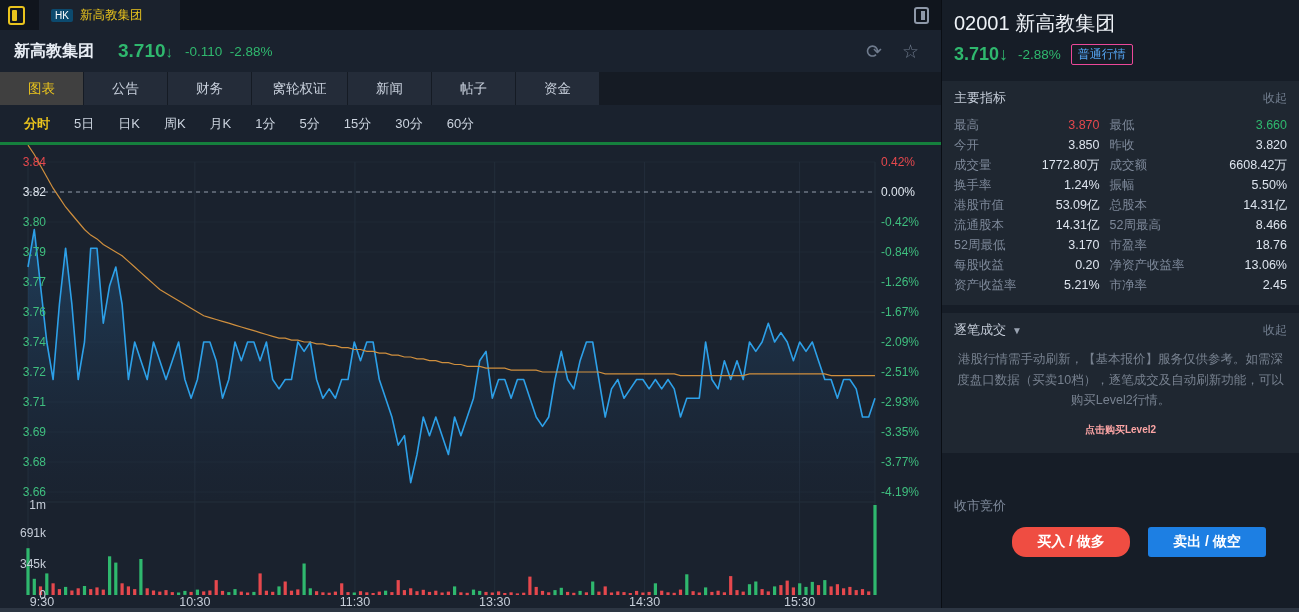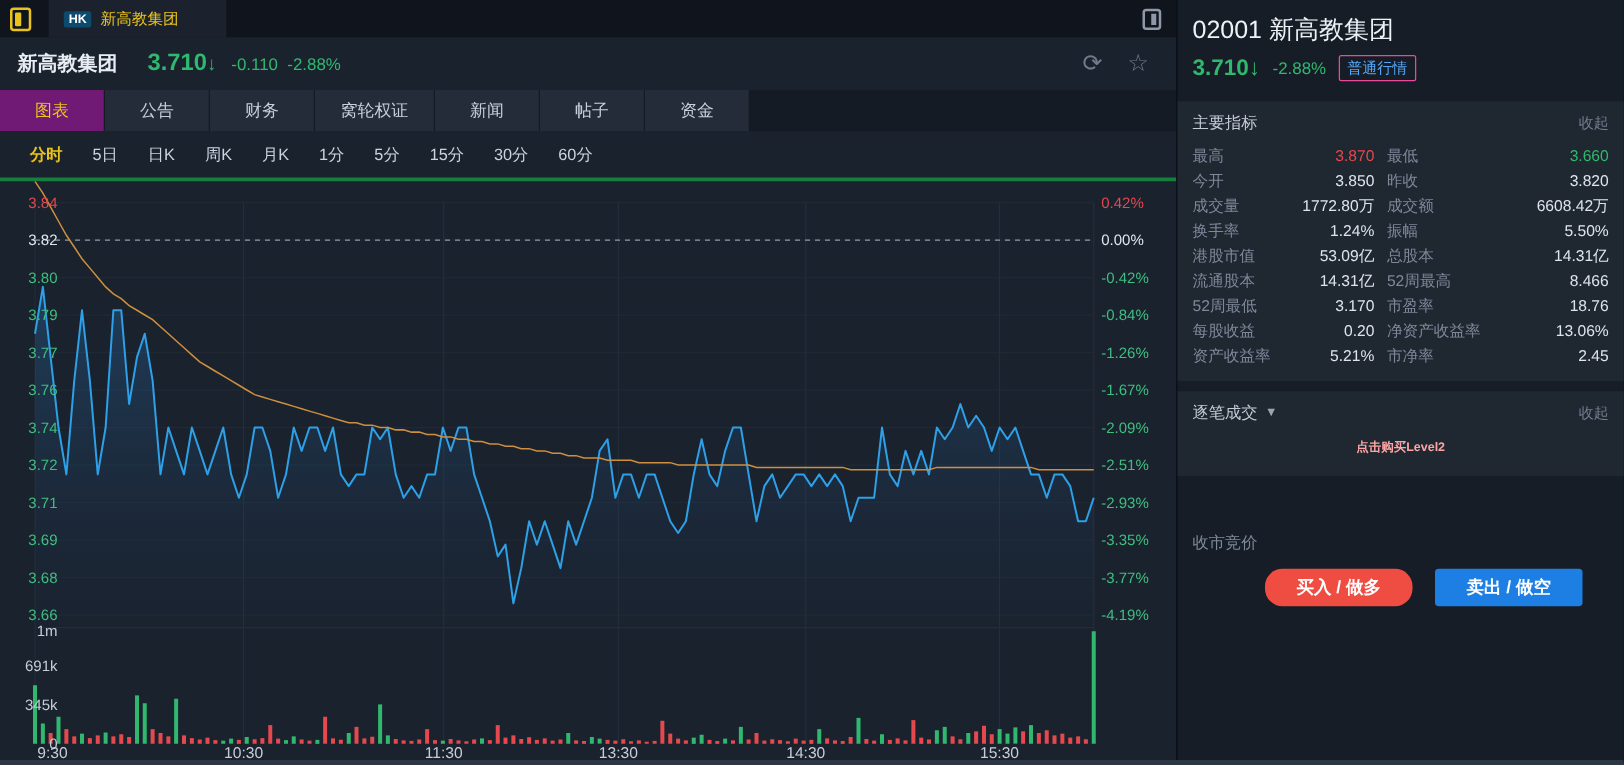--- a/index.html
+++ b/index.html
@@ -8,39 +8,39 @@
   .app { position:relative; width:1299px; height:612px; display:flex; }
 
   
   .left { width:941px; height:612px; display:flex; flex-direction:column; background:#1a222e; }
   .topstrip { height:30px; background:#10151d; display:flex; align-items:center; flex:0 0 auto; }
   .panel-icon { width:17px; height:19px; border:2px solid #e9c31d; border-radius:3px; margin:0 0 0 8px;
     position:relative; display:inline-block; cursor:pointer; }
   .panel-icon i { position:absolute; left:2px; top:2px; bottom:2px; width:5px; background:#e9c31d; border-radius:1px; }
   .wintab { height:30px; margin-left:14px; padding:0 38px 0 12px; background:#1b222d; display:flex;
     align-items:center; gap:7px; cursor:pointer; }
-  .hk-badge { background:#0c4a6e; color:#fff; font-size:10px; font-weight:bold; padding:1px 4px; border-radius:2px; }
+  .hk-badge { background:#0c4a6e; color:#fff; font-size:10px; font-weight:normal; padding:1px 4px; border-radius:2px; }
   .wintab-title { color:#e9c31d; font-size:12.5px; }
   .right-toggle { margin-left:auto; margin-right:12px; width:15px; height:17px; border:2px solid #8e98a8;
     border-radius:3px; position:relative; cursor:pointer; }
   .right-toggle i { position:absolute; right:2px; top:2px; bottom:2px; width:4px; background:#8e98a8; }
 
   .stockheader { height:42px; background:#1a222e; display:flex; align-items:center; padding:0 14px; flex:0 0 auto; }
   .sh-name { color:#e8edf4; font-size:16px; font-weight:bold; }
   .sh-price { color:#2fb86e; font-size:19px; font-weight:bold; margin-left:24px; }
   .sh-arrow { color:#2fb86e; font-size:15px; font-weight:bold; }
   .sh-chg { color:#2fb86e; font-size:13.5px; margin-left:12px; }
   .sh-icons { margin-left:auto; display:flex; gap:20px; margin-right:8px; }
   .sh-ic { color:#6f7b8d; font-size:19px; cursor:pointer; line-height:1; }
 
   .maintabs { height:33px; display:flex; background:#151b24; flex:0 0 auto; }
   .mtab { width:84px; height:33px; display:flex; align-items:center; justify-content:center;
     background:#242c39; color:#c7cfdb; font-size:13.5px; border-right:1px solid #151b24; cursor:pointer; }
   .mtab.wide { width:96px; }
-  .mtab.active { background:#701a75; color:#e9c31d; }
+  .mtab.active { background:#404040; color:#e9c31d; }
 
   .periods { height:40px; display:flex; align-items:center; gap:24px; padding-left:24px;
     background:#1a222e; border-bottom:3px solid #15803d; flex:0 0 auto; }
   .ptab { color:#ccd4df; font-size:13px; cursor:pointer; }
   .ptab.active { color:#e9c31d; font-weight:bold; }
 
   .chartwrap { position:relative; flex:1; }
   .chartwrap svg { display:block; }
 
   
@@ -391,20 +391,21 @@
           <div class="ind-v ">2.45</div>
         </div>
     </div>
 
     <div class="section">
       <div class="sec-head">
         <span class="sec-title">逐笔成交</span>
         <span class="sec-caret">▼</span>
         <span class="sec-collapse">收起</span>
       </div>
+      <div class="notice">港股行情需手动刷新，【基本报价】服务仅供参考。如需深度盘口数据（买卖10档），逐笔成交及自动刷新功能，可以购买Level2行情。</div>
       <div class="lvl2-link">点击购买Level2</div>
     </div>
 
     <div class="close-auction">收市竞价</div>
     <div class="tradebtns">
       <button class="btn btn-buy">买入 / 做多</button>
       <button class="btn btn-sell">卖出 / 做空</button>
     </div>
   </div>
 

